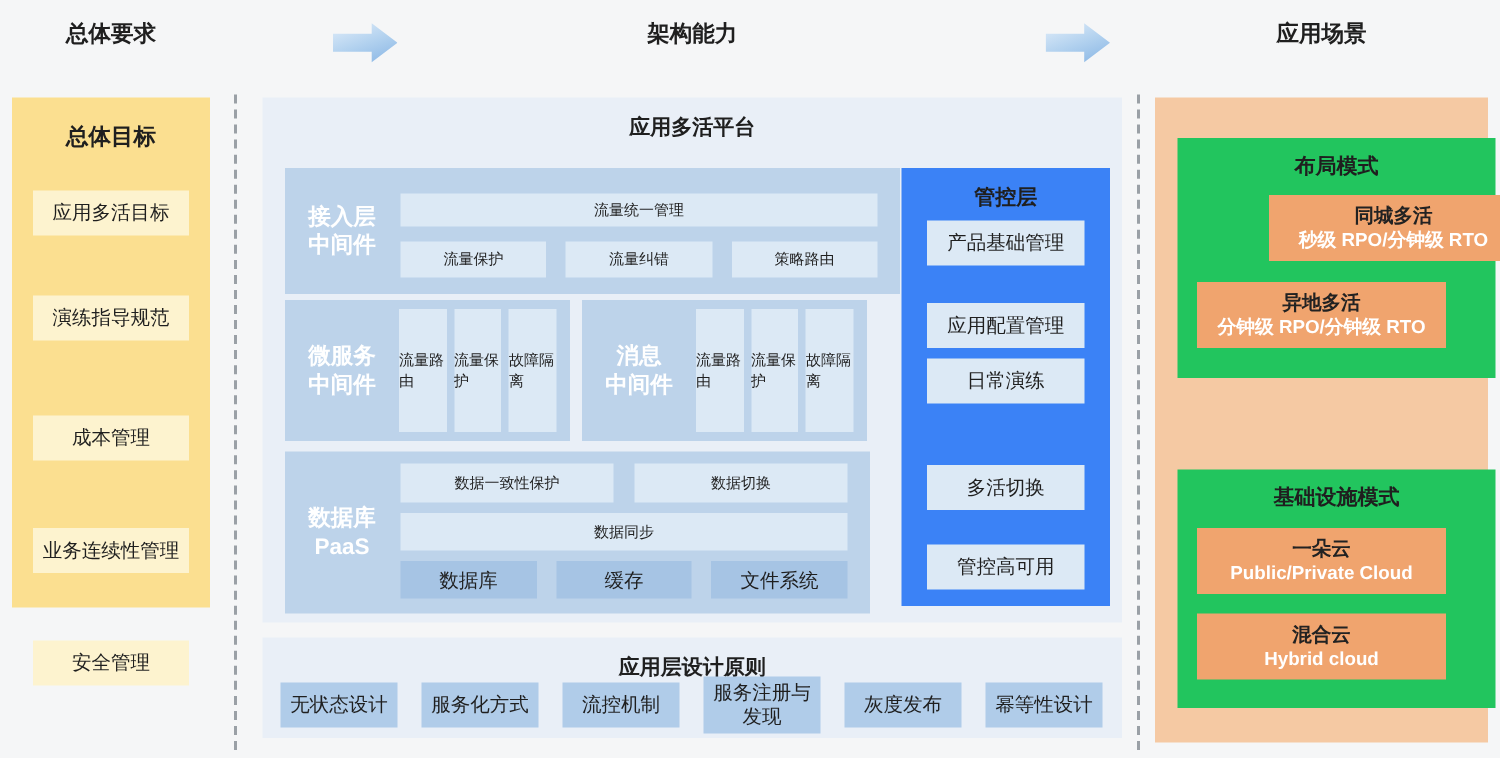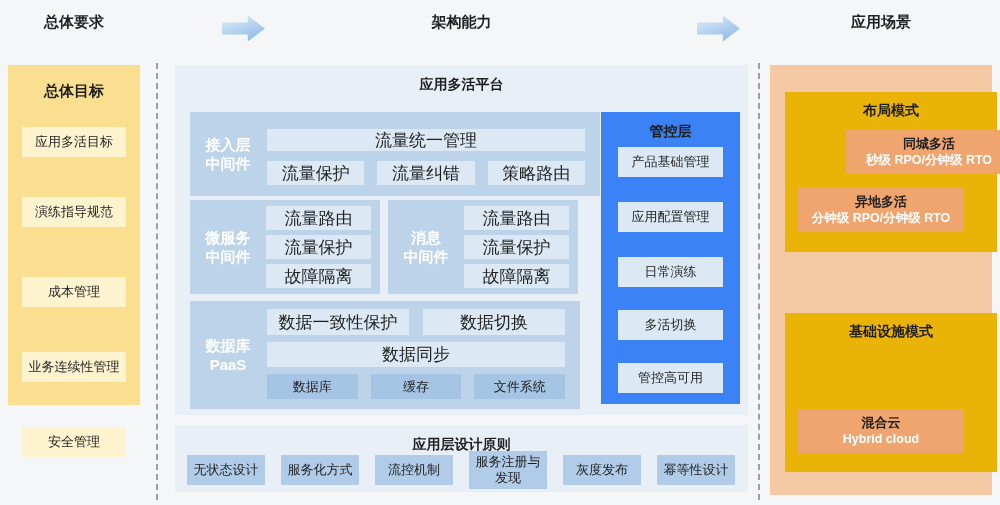--- a/index.html
+++ b/index.html
@@ -38,32 +38,32 @@
   .panel { position:absolute; background:#e9eff7; }
   #platform   { left:175px; top:65px;  width:573px; height:350px; }
   #principles { left:175px; top:425px; width:573px; height:67px; }
   .panel-title { position:absolute; top:11px; left:0; right:0; text-align:center; font-size:14px; font-weight:bold; }
 
   .section { position:absolute; background:#bdd3ea; display:flex; }
   .sec-label {
     display:flex; flex-direction:column; align-items:center; justify-content:center;
     color:#fff; font-weight:bold; font-size:15px; line-height:1.3; flex:0 0 76px;
   }
-  .litem { background:#dce9f5; display:flex; align-items:center; justify-content:center; font-size:17px; }
+  .litem { background:#dce9f5; display:flex; align-items:center; justify-content:center; font-size:10px; }
   .ditem { background:#a6c4e4; display:flex; align-items:center; justify-content:center; font-size:13px; }
 
   #sec-access { left:15px; top:47px; width:410px; height:84px; }
   .acc-content { flex:1; padding:17px 15px 11px 1px; display:flex; flex-direction:column; gap:10px; }
   .acc-row1 { height:22px; }
   .acc-row2 { display:flex; gap:13px; height:25px; }
   .acc-row2 .litem { flex:1; }
 
   #sec-micro   { left:15px;  top:135px; width:190px; height:94px; }
   #sec-message { left:213px; top:135px; width:190px; height:94px; }
-  .mid-content { flex:1; padding:6px 9px 6px 0; display:flex; flex-direction:column; gap:5px; }
+  .mid-content { flex:1; padding:6px 9px 6px 0; display:flex; flex-direction:row; gap:5px; }
   .mid-content .litem { flex:1; }
 
   #sec-db { left:15px; top:236px; width:390px; height:108px; }
   .db-content { flex:1; padding:8px 15px 9px 1px; display:flex; flex-direction:column; gap:7px; }
   .db-row1 { display:flex; gap:14px; height:26px; }
   .db-row1 .litem { flex:1; }
   .db-row2 { height:25px; }
   .db-row3 { display:flex; gap:13px; height:25px; }
   .db-row3 .ditem { flex:1; }
 
@@ -79,21 +79,21 @@
     display:flex; justify-content:space-between; align-items:center;
   }
   .pitem {
     width:78px; min-height:30px; background:#b0cce9; padding:3px 2px;
     display:flex; align-items:center; justify-content:center;
     text-align:center; font-size:13px; line-height:1.25;
   }
 
   
   .ocol { position:absolute; left:770px; top:65px; width:222px; height:430px; background:#f5c9a3; }
-  .opanel { position:absolute; left:15px; width:212px; background:#eab308; }
+  .opanel { position:absolute; left:15px; width:212px; background:#22c55e; }
   #opanel-layout { top:27px;  height:160px; }
   #opanel-infra  { top:248px; height:159px;padding-left:28px; }
   .opanel-title { position:absolute; top:10px; left:0; right:0; text-align:center; font-size:14px; font-weight:bold; }
   .obox {
     position:absolute; left:13px; width:166px; height:44px; background:#f0a46e;
     display:flex; flex-direction:column; align-items:center; justify-content:center; line-height:1.35;
   }
   .oname   { font-size:13px; font-weight:bold; color:#222; }
   .ometric { font-size:12.5px; font-weight:bold; color:#fff; white-space:nowrap; }
   #obox-city   { top:38px;margin-left:48px; }
@@ -182,21 +182,21 @@
           <div class="ditem">缓存</div>
           <div class="ditem">文件系统</div>
         </div>
       </div>
     </div>
 
     <div id="control">
       <div class="ctl-title">管控层</div>
       <div class="citem" style="top:35px">产品基础管理</div>
       <div class="citem" style="top:90px">应用配置管理</div>
-      <div class="citem" style="top:145px">日常演练</div>
+      <div class="citem" style="top:127px">日常演练</div>
       <div class="citem" style="top:198px">多活切换</div>
       <div class="citem" style="top:251px">管控高可用</div>
     </div>
   </div>
 
   <div class="panel" id="principles">
     <div class="panel-title">应用层设计原则</div>
     <div class="pr-items">
       <div class="pitem">无状态设计</div>
       <div class="pitem">服务化方式</div>
@@ -216,20 +216,24 @@
         <div class="ometric">秒级 RPO/分钟级 RTO</div>
       </div>
       <div class="obox" id="obox-remote">
         <div class="oname">异地多活</div>
         <div class="ometric">分钟级 RPO/分钟级 RTO</div>
       </div>
     </div>
 
     <div class="opanel" id="opanel-infra">
       <div class="opanel-title">基础设施模式</div>
+      <div class="obox" id="obox-one">
+        <div class="oname">一朵云</div>
+        <div class="ometric">Public/Private Cloud</div>
+      </div>
       <div class="obox" id="obox-hybrid">
         <div class="oname">混合云</div>
         <div class="ometric">Hybrid cloud</div>
       </div>
     </div>
 
   </div>
 </div>
 
 </body></html>

